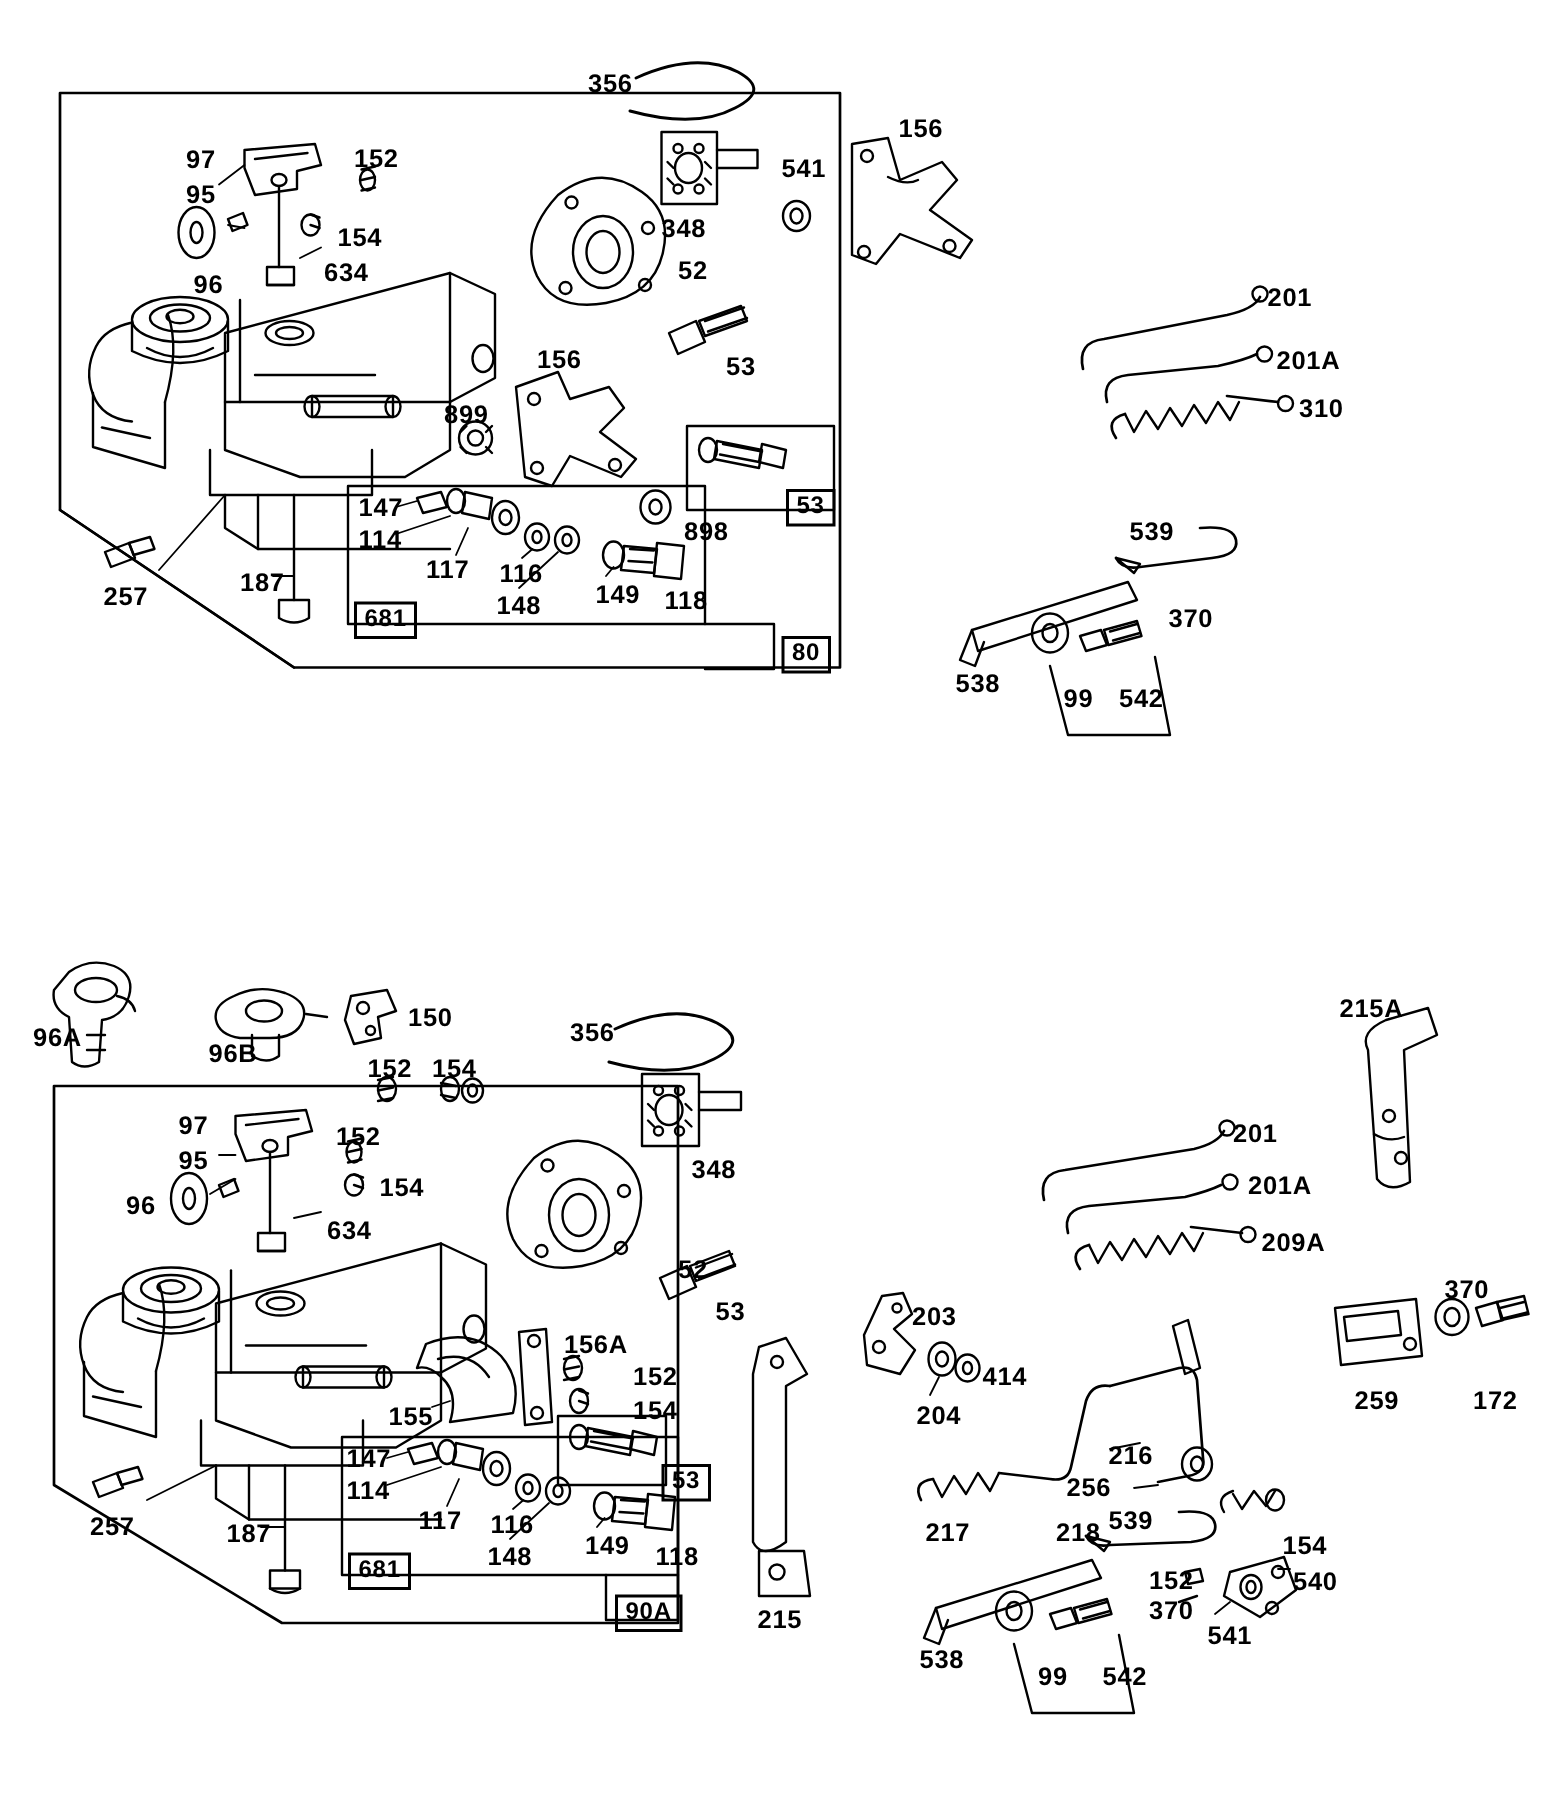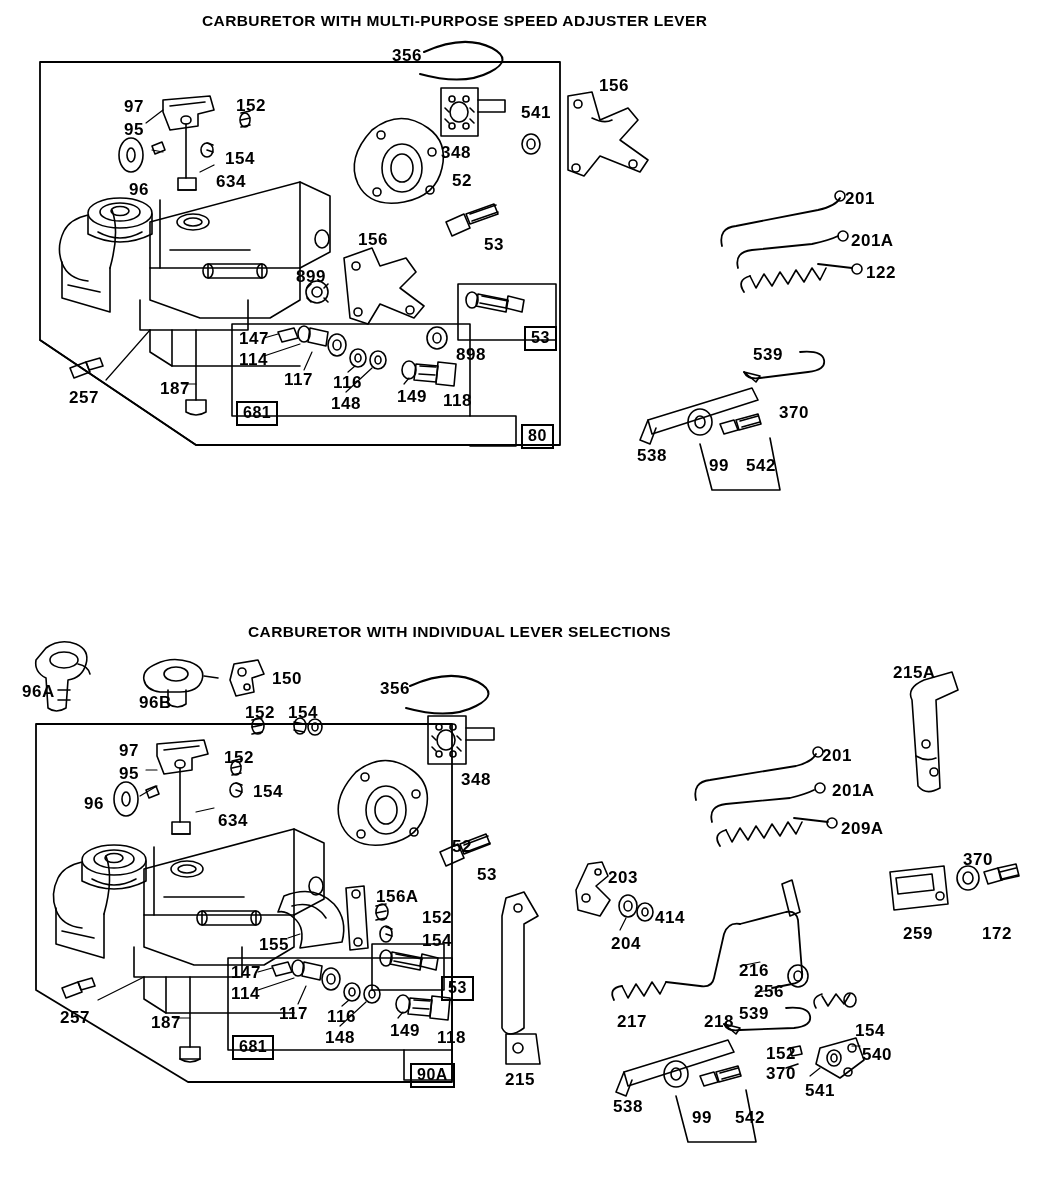--- a/index.html
+++ b/index.html
@@ -55,22 +55,20 @@
     height: 1200px;
     pointer-events: none;
   }
   svg.art * { vector-effect: non-scaling-stroke; }
 </style>
 </head>
 <body>
 
 <div class="sheet">
 
-  <div class="diagram-title" id="title-top">CARBURETOR WITH MULTI-PURPOSE SPEED ADJUSTER LEVER</div>
-  <div class="diagram-title" id="title-bottom">CARBURETOR WITH INDIVIDUAL LEVER SELECTIONS</div>
 
   <svg class="art" viewBox="0 0 1039 1200">
     <g fill="none" stroke="#000" stroke-width="1.6" stroke-linecap="round" stroke-linejoin="round">
 
       <path d="M40 62 L560 62 L560 445 L196 445 L40 340 Z" stroke-width="1.8"></path>
 
       <path d="M40 340 L196 445"></path>
 
       <path d="M88 215 q-18 4 -24 16 q-8 16 -2 32 q6 16 26 18"></path>
       <path d="M62 262 L62 298 L110 312 L110 268"></path>
@@ -430,21 +428,21 @@
   <div class="callout" style="left:124px;top:121px;">95</div>
   <div class="callout" style="left:225px;top:150px;">154</div>
   <div class="callout" style="left:441px;top:144px;">348</div>
   <div class="callout" style="left:129px;top:181px;">96</div>
   <div class="callout" style="left:216px;top:173px;">634</div>
   <div class="callout" style="left:452px;top:172px;">52</div>
   <div class="callout" style="left:845px;top:190px;">201</div>
   <div class="callout" style="left:358px;top:231px;">156</div>
   <div class="callout" style="left:851px;top:232px;">201A</div>
   <div class="callout" style="left:484px;top:236px;">53</div>
-  <div class="callout" style="left:866px;top:264px;">122</div>
+  <div class="callout" style="left:866px;top:264px;">310</div>
   <div class="callout" style="left:296px;top:268px;">899</div>
   <div class="callout boxed" style="left:524px;top:326px;">53</div>
   <div class="callout" style="left:239px;top:330px;">147</div>
   <div class="callout" style="left:753px;top:346px;">539</div>
   <div class="callout" style="left:239px;top:351px;">114</div>
   <div class="callout" style="left:456px;top:346px;">898</div>
   <div class="callout" style="left:284px;top:371px;">117</div>
   <div class="callout" style="left:69px;top:389px;">257</div>
   <div class="callout" style="left:160px;top:380px;">187</div>
   <div class="callout" style="left:333px;top:374px;">116</div>
@@ -483,21 +481,21 @@
   <div class="callout" style="left:655px;top:909px;">414</div>
   <div class="callout" style="left:422px;top:909px;">152</div>
   <div class="callout" style="left:422px;top:932px;">154</div>
   <div class="callout" style="left:611px;top:935px;">204</div>
   <div class="callout" style="left:903px;top:925px;">259</div>
   <div class="callout" style="left:982px;top:925px;">172</div>
   <div class="callout" style="left:259px;top:936px;">155</div>
   <div class="callout" style="left:739px;top:962px;">216</div>
   <div class="callout" style="left:231px;top:964px;">147</div>
   <div class="callout boxed" style="left:441px;top:976px;">53</div>
-  <div class="callout" style="left:754px;top:983px;">256</div>
+  <div class="callout" style="left:711px;top:983px;">256</div>
   <div class="callout" style="left:231px;top:985px;">114</div>
   <div class="callout" style="left:739px;top:1005px;">539</div>
   <div class="callout" style="left:279px;top:1005px;">117</div>
   <div class="callout" style="left:151px;top:1014px;">187</div>
   <div class="callout" style="left:617px;top:1013px;text-align:right;">217</div>
   <div class="callout" style="left:660px;top:1013px;margin-left:44px;">218</div>
   <div class="callout" style="left:327px;top:1008px;">116</div>
   <div class="callout" style="left:390px;top:1022px;">149</div>
   <div class="callout" style="left:855px;top:1022px;">154</div>
   <div class="callout" style="left:60px;top:1009px;">257</div>

